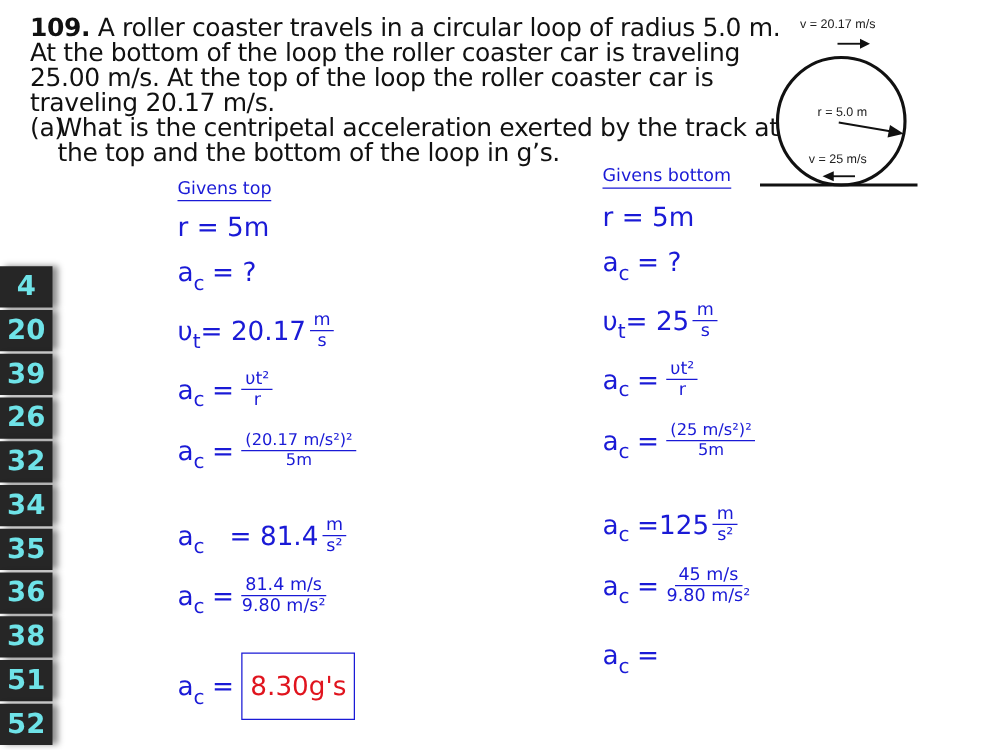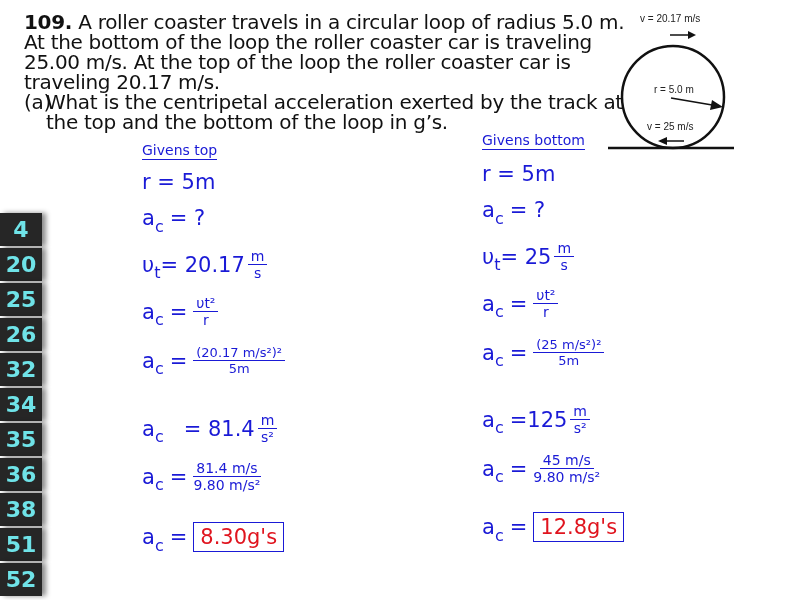--- a/index.html
+++ b/index.html
@@ -14,21 +14,21 @@
   .side-item { height:33px; margin-bottom:2px; background:#262626; color:#6fe3e8; font-size:22px; font-weight:bold;
                display:flex; align-items:center; justify-content:center; box-shadow:4px 0 5px rgba(0,0,0,0.45); font-family:"DejaVu Sans", sans-serif; }
   .col { position:absolute; color:#1a1ad6; font-family:"DejaVu Sans", sans-serif; }
   .col .title { font-size:14px; border-bottom:1.5px solid #1a1ad6; display:inline-block; padding-bottom:1px; }
   .line { position:absolute; font-size:21px; white-space:nowrap; display:flex; align-items:center; }
   .sub-c { font-size:16px; position:relative; top:8px; }
   .eq { margin:0 6px; }
   .frac { display:inline-flex; flex-direction:column; align-items:center; font-size:14px; vertical-align:middle; }
   .frac .n { border-bottom:1.5px solid #1a1ad6; padding:0 3px; }
   .frac.big { font-size:13px; }
-  .answer { border:1.5px solid #1a1ad6; color:#e0141e; padding:2px 6px; font-size:21px; }
+  .answer { border:1.5px solid #1a1ad6; color:#e0141e; padding:14px 6px; font-size:21px; }
 </style>
 </head>
 <body>
 
 <div class="problem">
   <div><span class="num">109.</span> <span>A roller coaster travels in a circular loop of radius 5.0 m. At the bottom of the loop the roller coaster car is traveling 25.00 m/s. At the top of the loop the roller coaster car is traveling 20.17 m/s.</span></div>
   <div class="sub">
       <span class="lbl">(a)</span>
       <span>What is the centripetal acceleration exerted by the track at the top and the bottom of the loop in g’s.</span>
     </div>
@@ -46,21 +46,21 @@
     <text x="55" y="130" font-size="10" font-family="Liberation Sans, sans-serif" fill="#222">v = 25 m/s</text>
     <line x1="72" y1="141" x2="92" y2="141" stroke="#111" stroke-width="1.5"></line>
     <polygon points="66,141 75,137 75,145" fill="#111"></polygon>
     <line x1="16" y1="148" x2="142" y2="148" stroke="#111" stroke-width="2.5"></line>
   </svg>
 </div>
 
 <div class="sidebar">
   <div class="side-item">4</div>
   <div class="side-item">20</div>
-  <div class="side-item">25</div>
+  <div class="side-item">39</div>
   <div class="side-item">26</div>
   <div class="side-item">32</div>
   <div class="side-item">34</div>
   <div class="side-item">35</div>
   <div class="side-item">36</div>
   <div class="side-item">38</div>
   <div class="side-item">51</div>
   <div class="side-item">52</div>
 </div>
 
@@ -183,15 +183,14 @@
       <span class="eq">=</span>
       <span class="frac">
         <span class="n">45 m/s</span>
         <span>9.80 m/s²</span>
       </span>
     </div>
   <div class="line" style="top:512px;">
       <span>a</span>
       <span class="sub-c">c</span>
       <span class="eq">=</span>
-      <span class="answer">12.8g's</span>
     </div>
 </div>
 
 </body></html>

